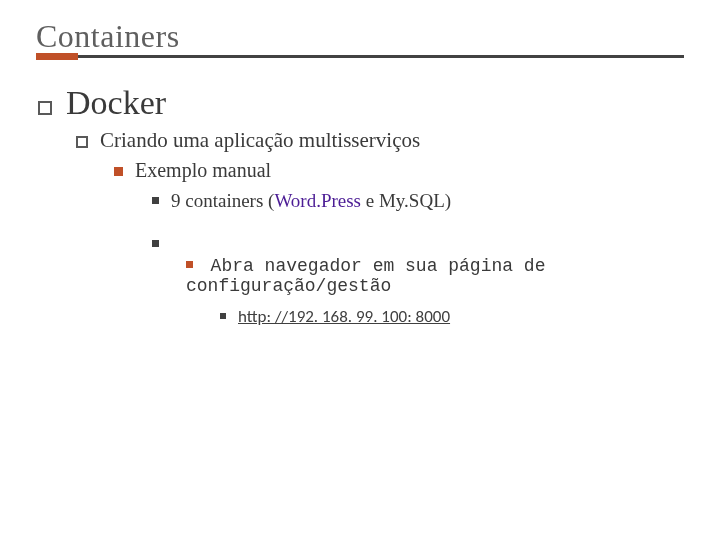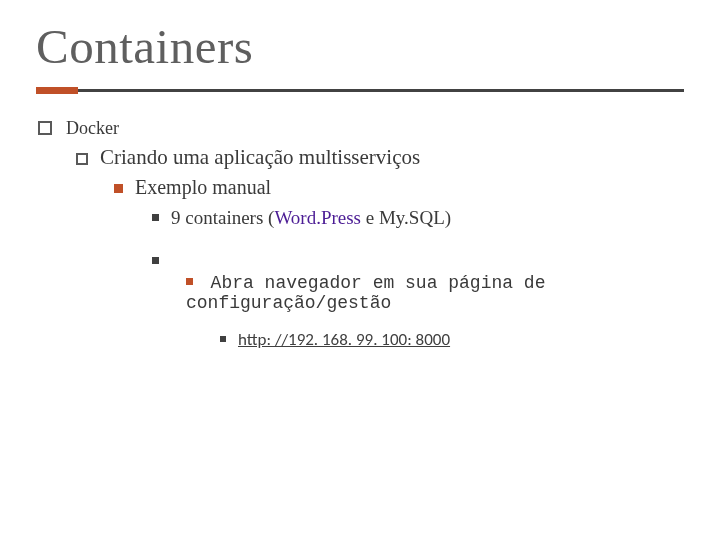--- a/index.html
+++ b/index.html
@@ -8,58 +8,57 @@
     height: 540px;
     background: #fff;
     font-family: Georgia, 'Times New Roman', serif;
     color: #3a3a3a;
     overflow: hidden;
   }
   .slide {
     padding: 18px 36px 0 36px;
   }
   .title {
-    font-size: 49px;
+    font-size: 32px;
     color: #5f5f5f;
     font-weight: normal;
-    margin-bottom: 14px;
     letter-spacing: 0.5px;
   }
   .rule {
     width: 100%;
     height: 3px;
     background: #424242;
     position: relative;
     margin-bottom: 26px;
   }
   .rule::before {
     content: "";
     position: absolute;
     left: 0; top: 0;
     width: 42px;
     height: 7px;
     background: #c05028;
     margin-top: -2px;
   }
   .lvl1 { margin-left: 2px; margin-bottom: 6px; }
   .lvl1 .bullet { display:inline-block; width:14px; height:14px; border:2px solid #595959; vertical-align: -1px; margin-right: 10px; }
-  .lvl1 .txt { font-size: 18px; }
+  .lvl1 .txt { font-size: 34px; }
   .lvl2 { margin-left: 40px; margin-bottom: 6px; margin-top: 4px;}
   .lvl2 .bullet { display:inline-block; width:12px; height:12px; border:2px solid #595959; vertical-align: -1px; margin-right: 8px; }
   .lvl2 .txt { font-size: 21px; }
   .lvl3 { margin-left: 78px; margin-bottom: 4px; margin-top: 4px;}
   .lvl3 .bullet { display:inline-block; width:9px; height:9px; background:#c05028; vertical-align: 1px; margin-right: 8px; }
   .lvl3 .txt { font-size: 20px; }
   .lvl4 { margin-left: 116px; margin-bottom: 2px; margin-top: 8px;}
   .lvl4 .bullet { display:inline-block; width:7px; height:7px; background:#404040; vertical-align: 3px; margin-right: 8px; }
   .lvl4 .txt { font-size: 19px; }
   .lvl5 { margin-left: 150px; margin-bottom: 6px; margin-top: 2px; font-family: Liberation Mono, monospace;}
   .lvl5 .bullet { display:inline-block; width:7px; height:7px; background:#c05028; vertical-align: 3px; margin-right: 8px; }
   .lvl5 .txt { font-size: 18px; }
-  .lvl6 { margin-left: 184px; margin-bottom: 2px; margin-top: 16px;}
+  .lvl6 { margin-left: 184px; margin-bottom: 2px; margin-top: 10px;}
   .lvl6 .bullet { display:inline-block; width:6px; height:6px; background:#404040; vertical-align: 3px; margin-right: 8px; }
   .lvl6 .txt { font-size: 17px; font-family: Calibri, Arial, sans-serif; color:#404040;}
   .hl { color: #4c1d95; }
   .mono { font-family: 'Courier New', monospace; text-decoration: underline; color:#404040; font-size:16px;}
   .gap { height: 14px; }
 </style>
 </head>
 <body>
 
 <div class="slide">

